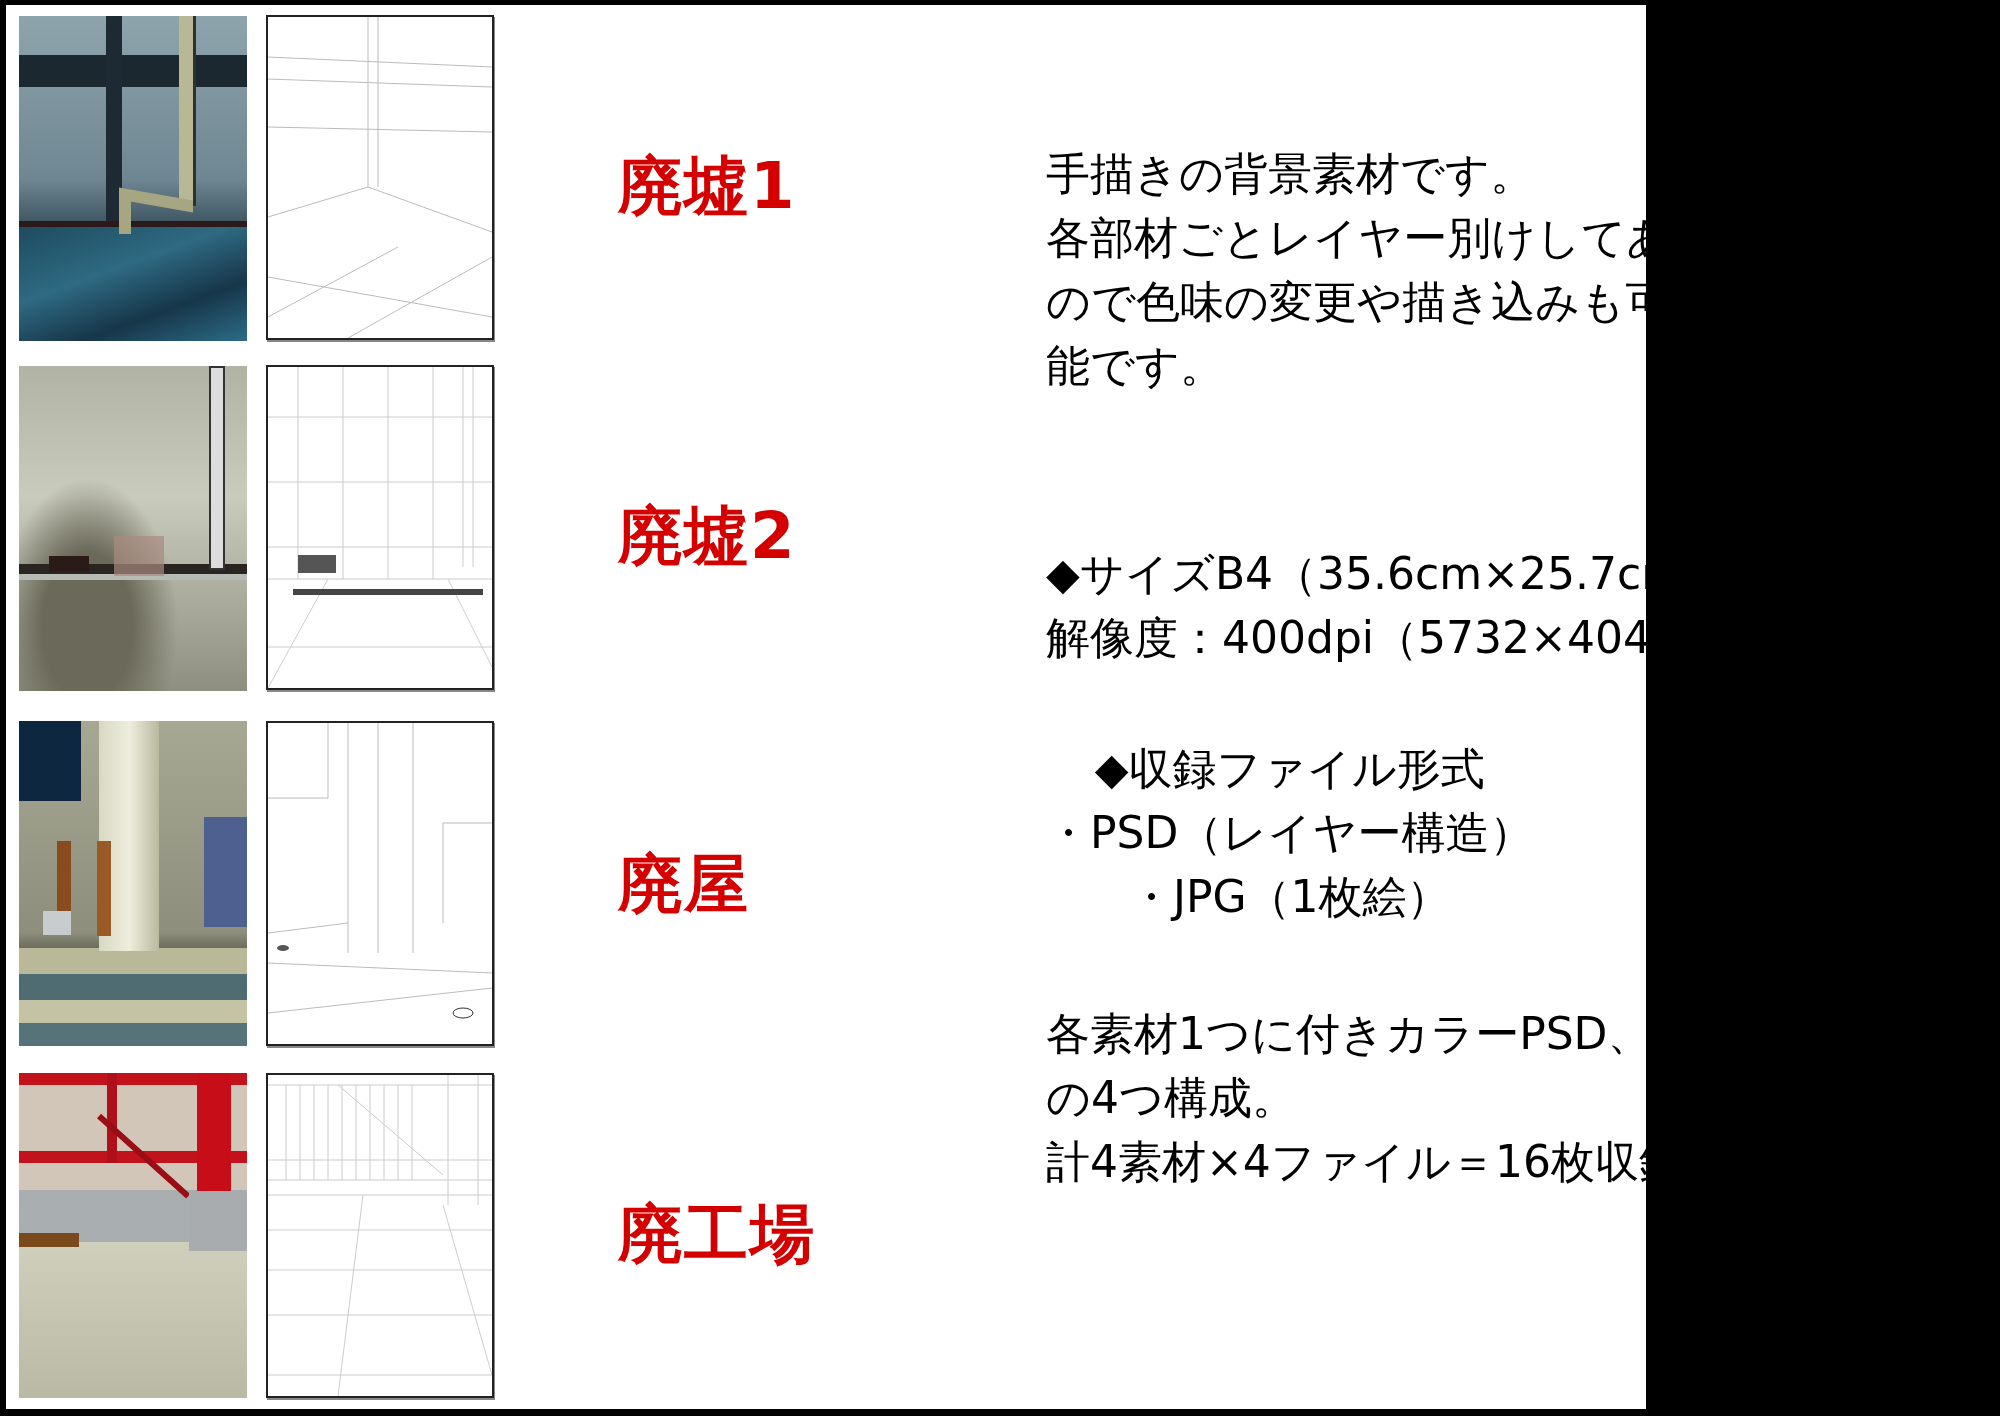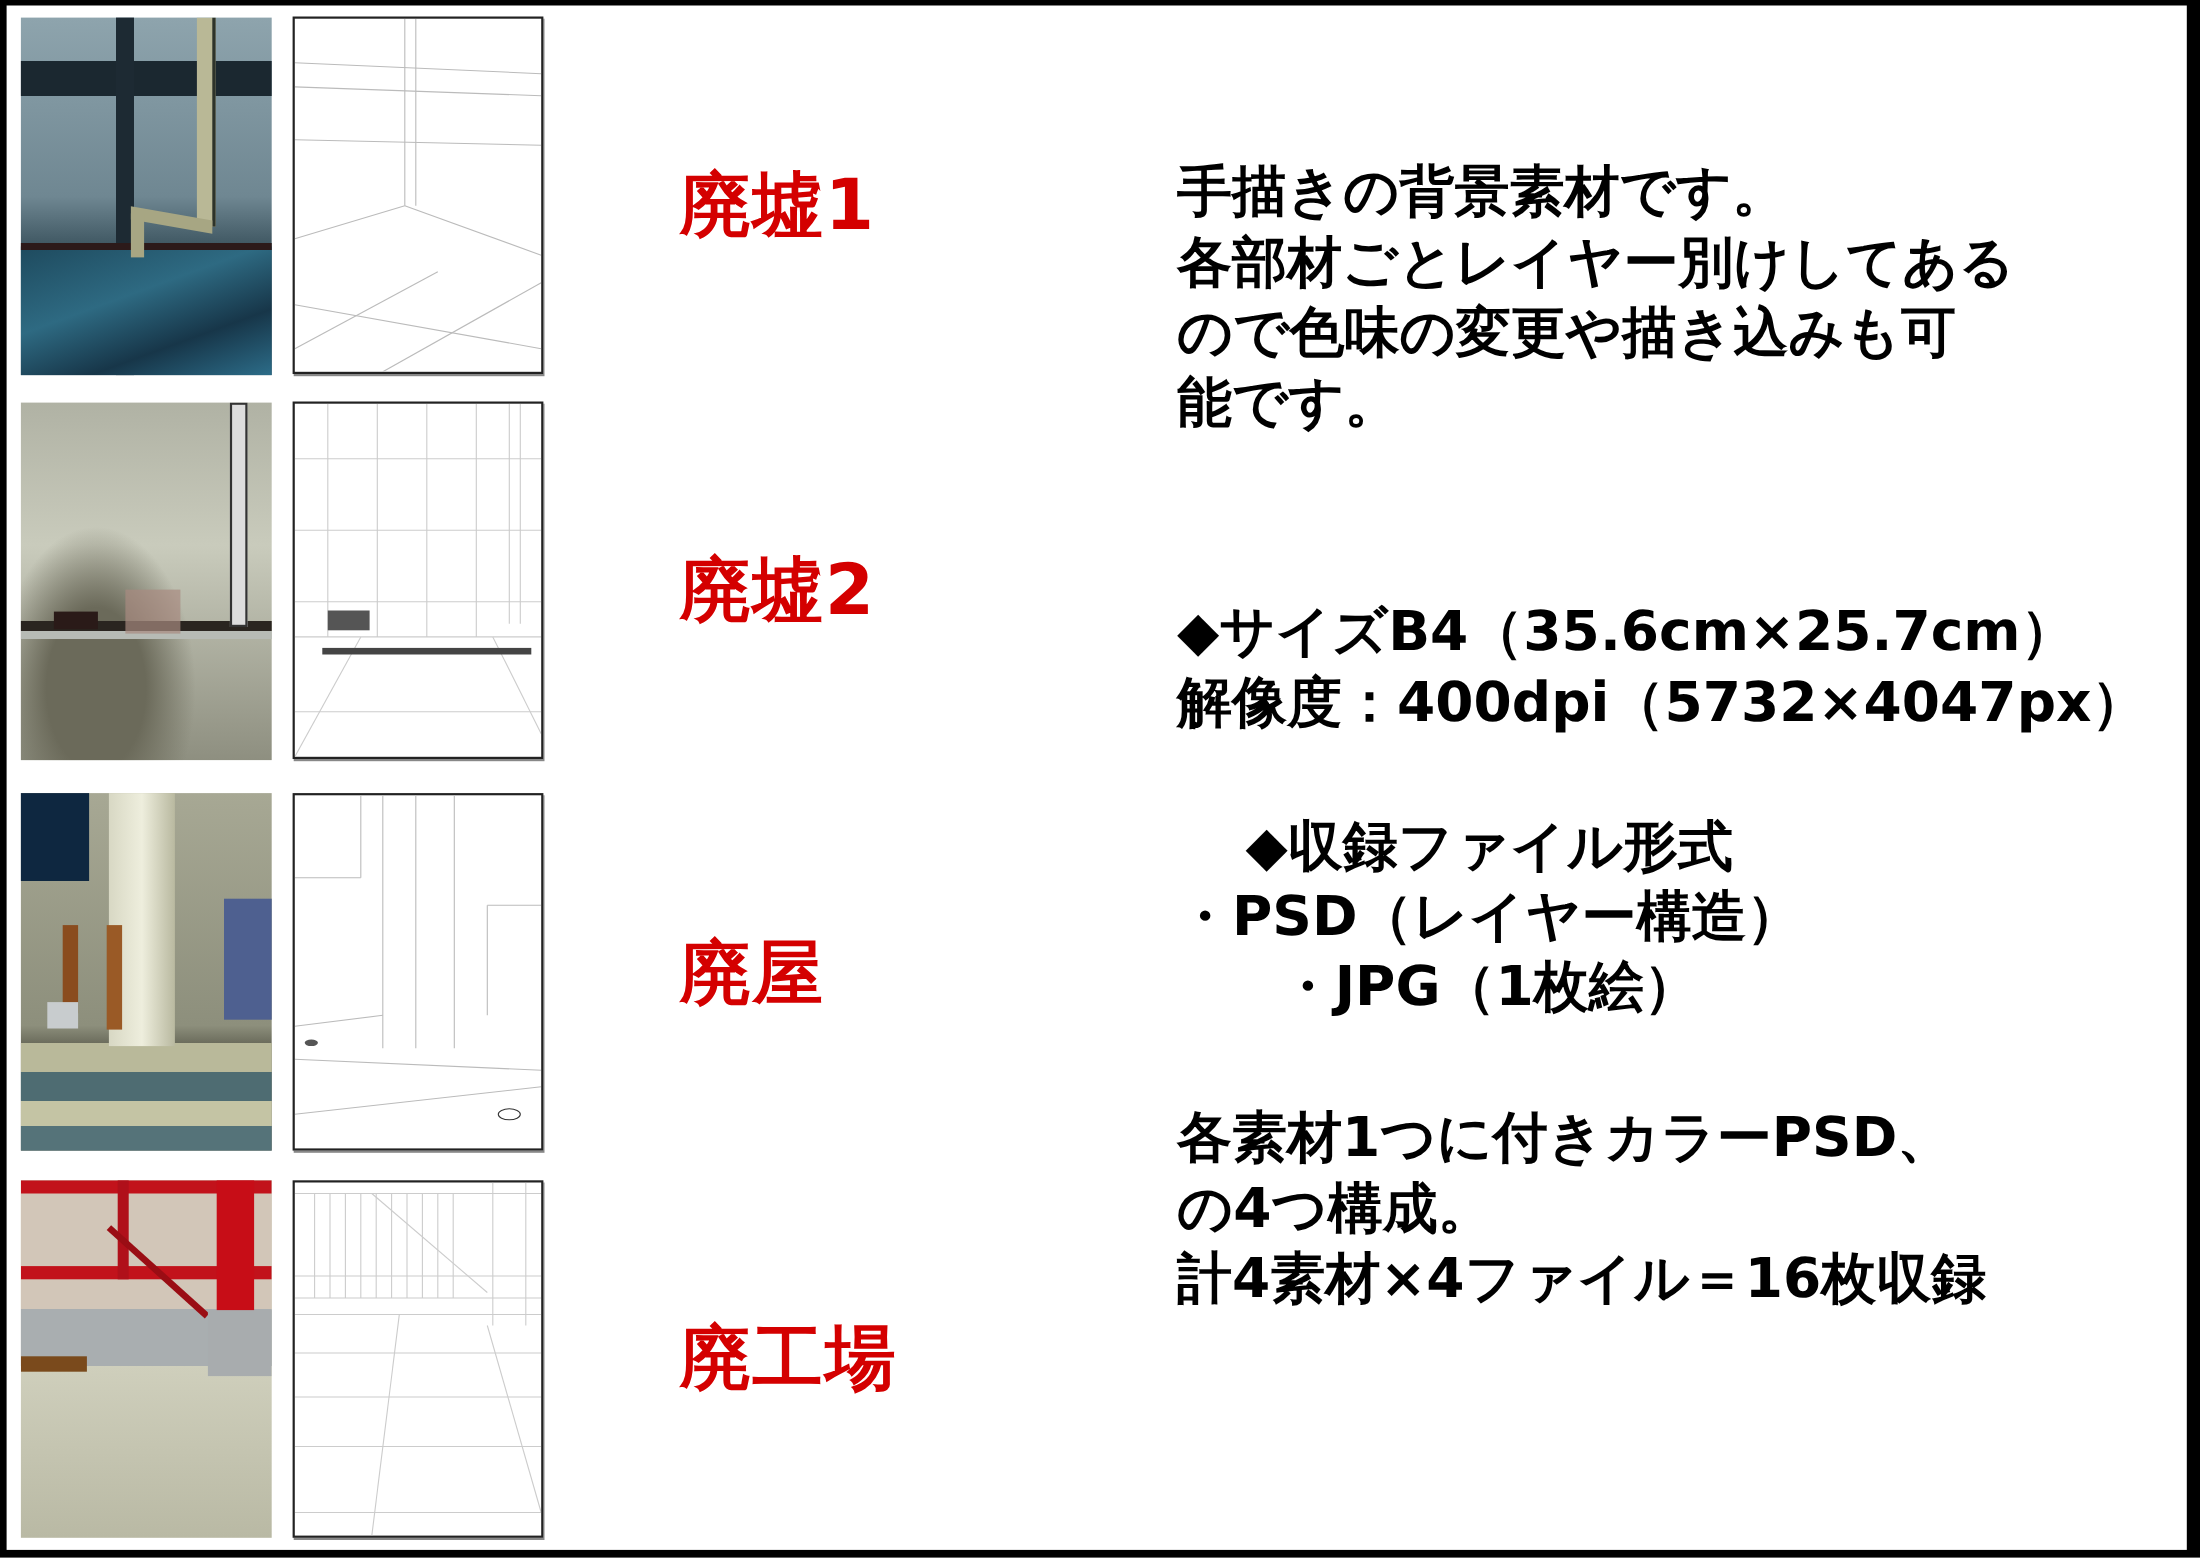--- a/index.html
+++ b/index.html
@@ -2,39 +2,39 @@
 <html><head>
 <meta charset="utf-8">
 <style>
   html, body { margin: 0; padding: 0; }
   body {
     width: 2000px; height: 1416px; position: relative; overflow: hidden;
     background: #000;
     font-family: "DejaVu Sans", "Liberation Sans", sans-serif;
   }
   .sheet {
-    position: absolute; left: 6px; top: 5px; width: 1982px; height: 1404px;
+    position: absolute; left: 6px; top: 5px; width: 1640px; height: 1404px;
     background: #fff;
   }
   .thumb {
     position: absolute; width: 228px; height: 325px; overflow: hidden;
   }
   .line-thumb {
     position: absolute; width: 228px; height: 325px;
     background: #fff; border: 2px solid #222; box-sizing: border-box;
     box-shadow: 1px 2px 0 #888;
     overflow: hidden;
   }
   .label {
     position: absolute; left: 612px;
     font-size: 64px; font-weight: bold; color: #d40000;
     letter-spacing: 2px; white-space: nowrap;
   }
   .desc {
-    position: absolute; left: 1064px; font-size: 50px; font-weight: bold;
+    position: absolute; left: 1040px; font-size: 44px; font-weight: normal;
     color: #000; line-height: 64px; white-space: nowrap;
   }
   .desc p { margin: 0; }
   
   .c1 { background:
       linear-gradient(180deg, transparent 0 63%, #2c1a1a 63% 65%, transparent 65%),
       linear-gradient(160deg, #1e4a5e 0%, #2e6a82 40%, #173649 70%, #2c6c88 100%) bottom/100% 36% no-repeat,
       linear-gradient(90deg, transparent 0 38%, #1d2a33 38% 45%, transparent 45%),
       linear-gradient(180deg, transparent 0 12%, #1b2830 12% 22%, transparent 22%),
       linear-gradient(180deg, #8ea4ad 0%, #6f8792 50%, #3e5661 64%);

